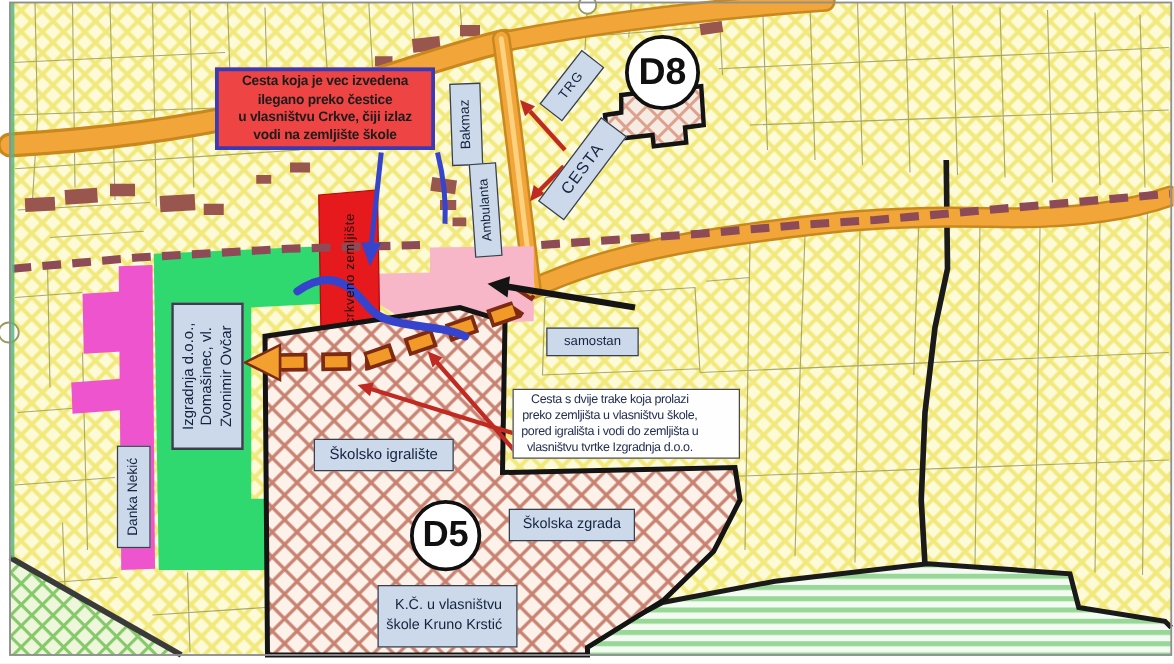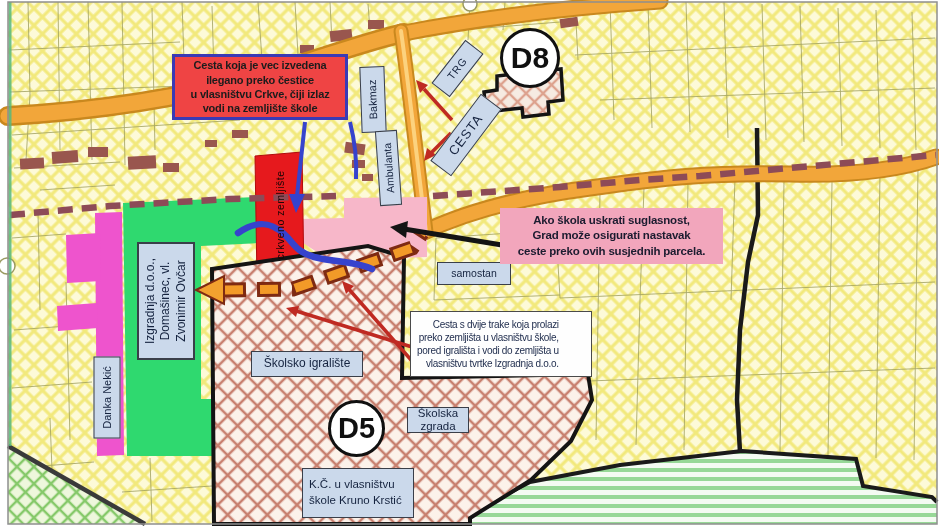--- a/index.html
+++ b/index.html
@@ -12,36 +12,36 @@
        padding:1px 3px;}
   .preline{white-space:pre-line;}
   .rot{transform-origin:center center;}
   .note{position:absolute;z-index:4;box-sizing:border-box;display:flex;
         align-items:center;justify-content:center;text-align:center;}
   #note-illegal{left:172px;top:54px;width:176px;height:66px;background:#ef4444;
         border:3px solid #3a3ab5;font-weight:bold;font-size:11px;line-height:1.3;
         letter-spacing:-0.2px;color:#1c1c1c;}
   #note-pink{left:500px;top:208px;width:223px;height:56px;background:#f2a6bc;
         font-weight:bold;font-size:11.5px;line-height:1.32;letter-spacing:-0.2px;color:#1b1b2f;}
-  #note-white{left:410px;top:311px;width:182px;height:66px;background:#fefefe;
+  #note-white{left:410px;top:311px;width:182px;height:56px;background:#fefefe;
         border:1.5px solid #4a4a4a;font-size:10px;line-height:1.32;letter-spacing:-0.3px;
-        color:#233050;justify-content:flex-start;text-align:right;padding:8px 6px;}
+        color:#233050;justify-content:flex-start;text-align:center;padding:8px 6px;}
   .circle{position:absolute;z-index:3;background:#ffffff;border:3.5px solid #101010;
         border-radius:50%;display:flex;align-items:center;justify-content:center;
         font-weight:bold;color:#101010;box-sizing:border-box;}
   #circle-d8{left:500px;top:28px;width:60px;height:60px;font-size:30px;}
   #circle-d5{left:310px;top:400px;width:57px;height:57px;font-size:29px;margin-left:18px;}
   #lbl-bakmaz{left:340px;top:87px;width:66px;height:25px;transform:rotate(-92deg);}
   #lbl-ambulanta{left:351px;top:157px;width:75px;height:22px;transform:rotate(-94deg);font-size:10.5px;}
   #lbl-trg{left:430px;top:57px;width:55px;height:23px;transform:rotate(-52deg);font-size:10.5px;letter-spacing:1px;}
   #lbl-cesta{left:424px;top:122px;width:84px;height:26px;transform:rotate(-53deg);font-size:13px;letter-spacing:1px;}
   #lbl-samostan{left:437px;top:262px;width:74px;height:23px;font-size:10.5px;}
   #lbl-igraliste{left:251px;top:351px;width:112px;height:26px;font-size:12px;}
-  #lbl-zgrada{left:407px;top:407px;width:62px;height:26px;font-size:11.5px;}
-  #lbl-kc{left:302px;top:468px;width:112px;height:50px;font-size:11.5px;justify-content:flex-start;text-align:left;padding-left:6px;line-height:1.35;}
+  #lbl-zgrada{left:407px;top:407px;width:101px;height:26px;font-size:11.5px;}
+  #lbl-kc{left:302px;top:468px;width:112px;height:50px;font-size:11.5px;justify-content:flex-start;text-align:right;padding-left:6px;line-height:1.35;}
   #lbl-izgradnja{left:107px;top:272px;width:118px;height:58px;transform:rotate(-90deg);font-size:12px;border-width:2px;line-height:1.3;}
   #lbl-danka{left:66px;top:384px;width:82px;height:27px;transform:rotate(-90deg);}
   #lbl-crkveno{left:220px;top:205px;width:120px;height:20px;transform:rotate(-90deg);
         background:transparent;border:none;color:#1a0505;font-size:10.5px;letter-spacing:0.5px;z-index:3;}
 </style>
 </head>
 <body>
 
 <div id="stage">
 
@@ -180,23 +180,20 @@
   <circle cx="7" cy="266" r="8" fill="#ffffff" stroke="#9a9a60" stroke-width="1.5"></circle>
 
   <path d="M10,2 L10,446" stroke="#57b97e" stroke-width="3" opacity="0.85"></path>
   <rect x="8" y="2" width="929" height="522" fill="none" stroke="#8f8f8f" stroke-width="1.5"></rect>
 </svg>
 
 <div id="note-illegal" class="note preline">Cesta koja je vec izvedena
 ilegano preko čestice
 u vlasništvu Crkve, čiji izlaz
 vodi na zemljište škole</div>
-<div id="note-pink" class="note preline">Ako škola uskrati suglasnost,
-Grad može osigurati nastavak
-ceste preko ovih susjednih parcela.</div>
 <div id="note-white" class="note preline">Cesta s dvije trake koja prolazi
 preko zemljišta u vlasništvu škole,
 pored igrališta i vodi do zemljišta u
 vlasništvu tvrtke Izgradnja d.o.o.</div>
 
 <div id="circle-d8" class="circle">D8</div>
 <div id="circle-d5" class="circle">D5</div>
 
 <div id="lbl-bakmaz" class="lbl rot">Bakmaz</div>
 <div id="lbl-ambulanta" class="lbl rot">Ambulanta</div>

